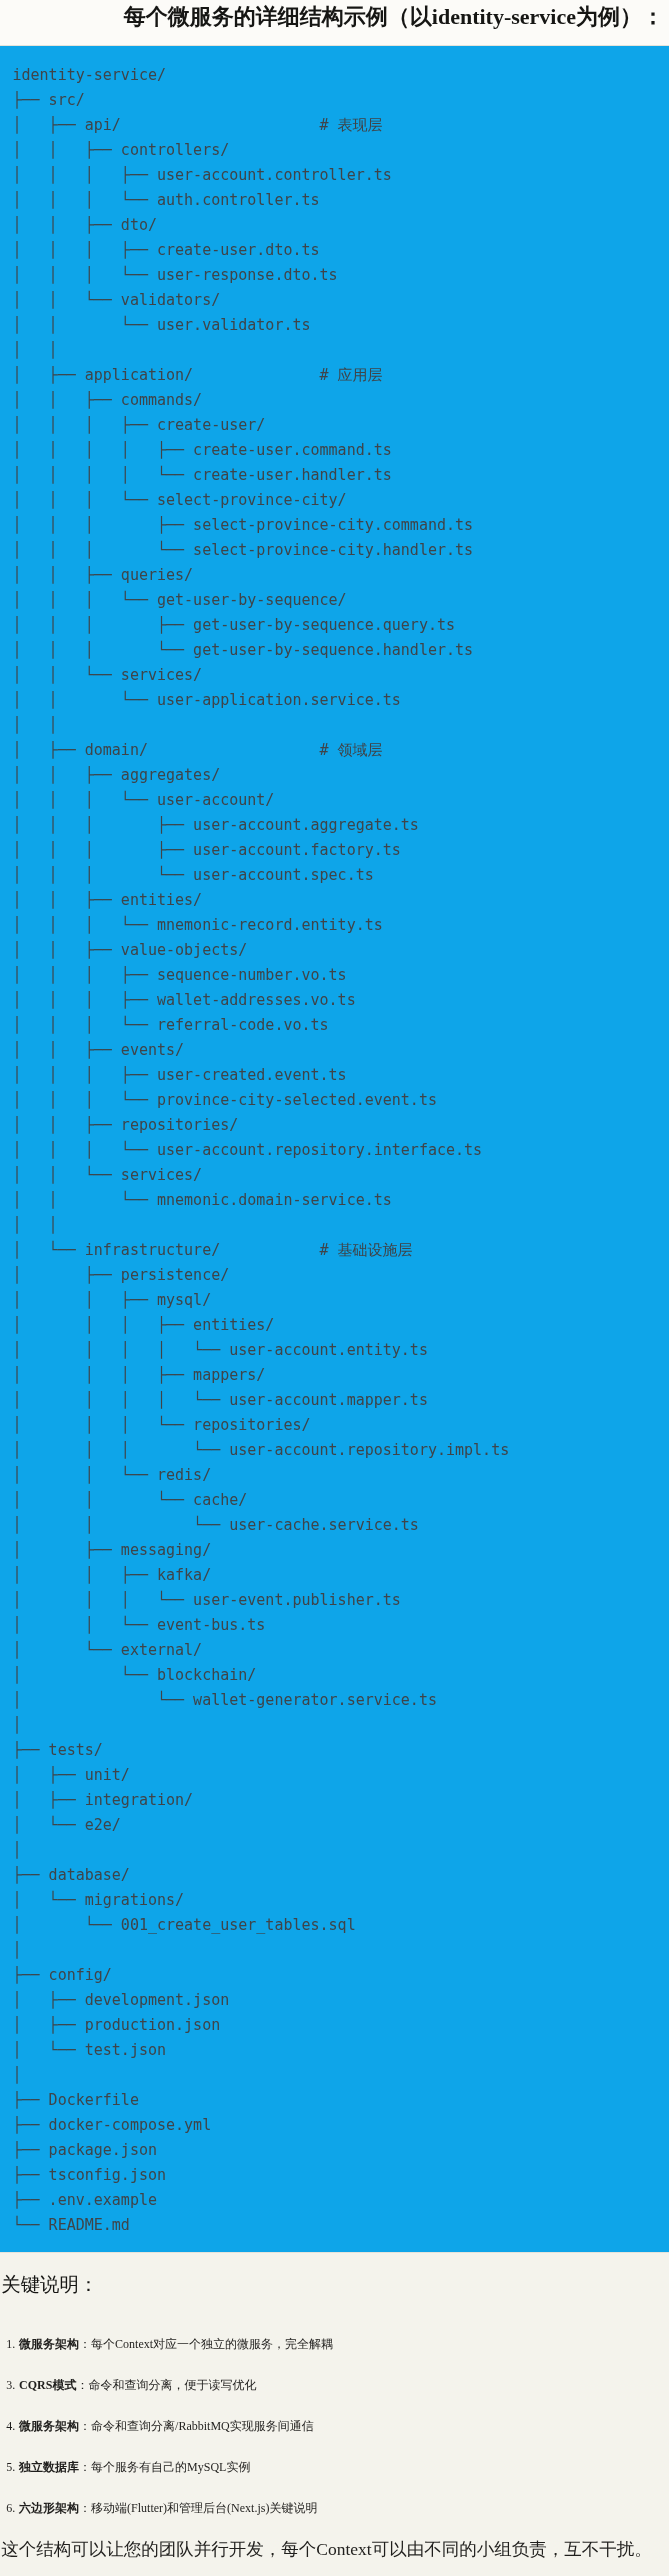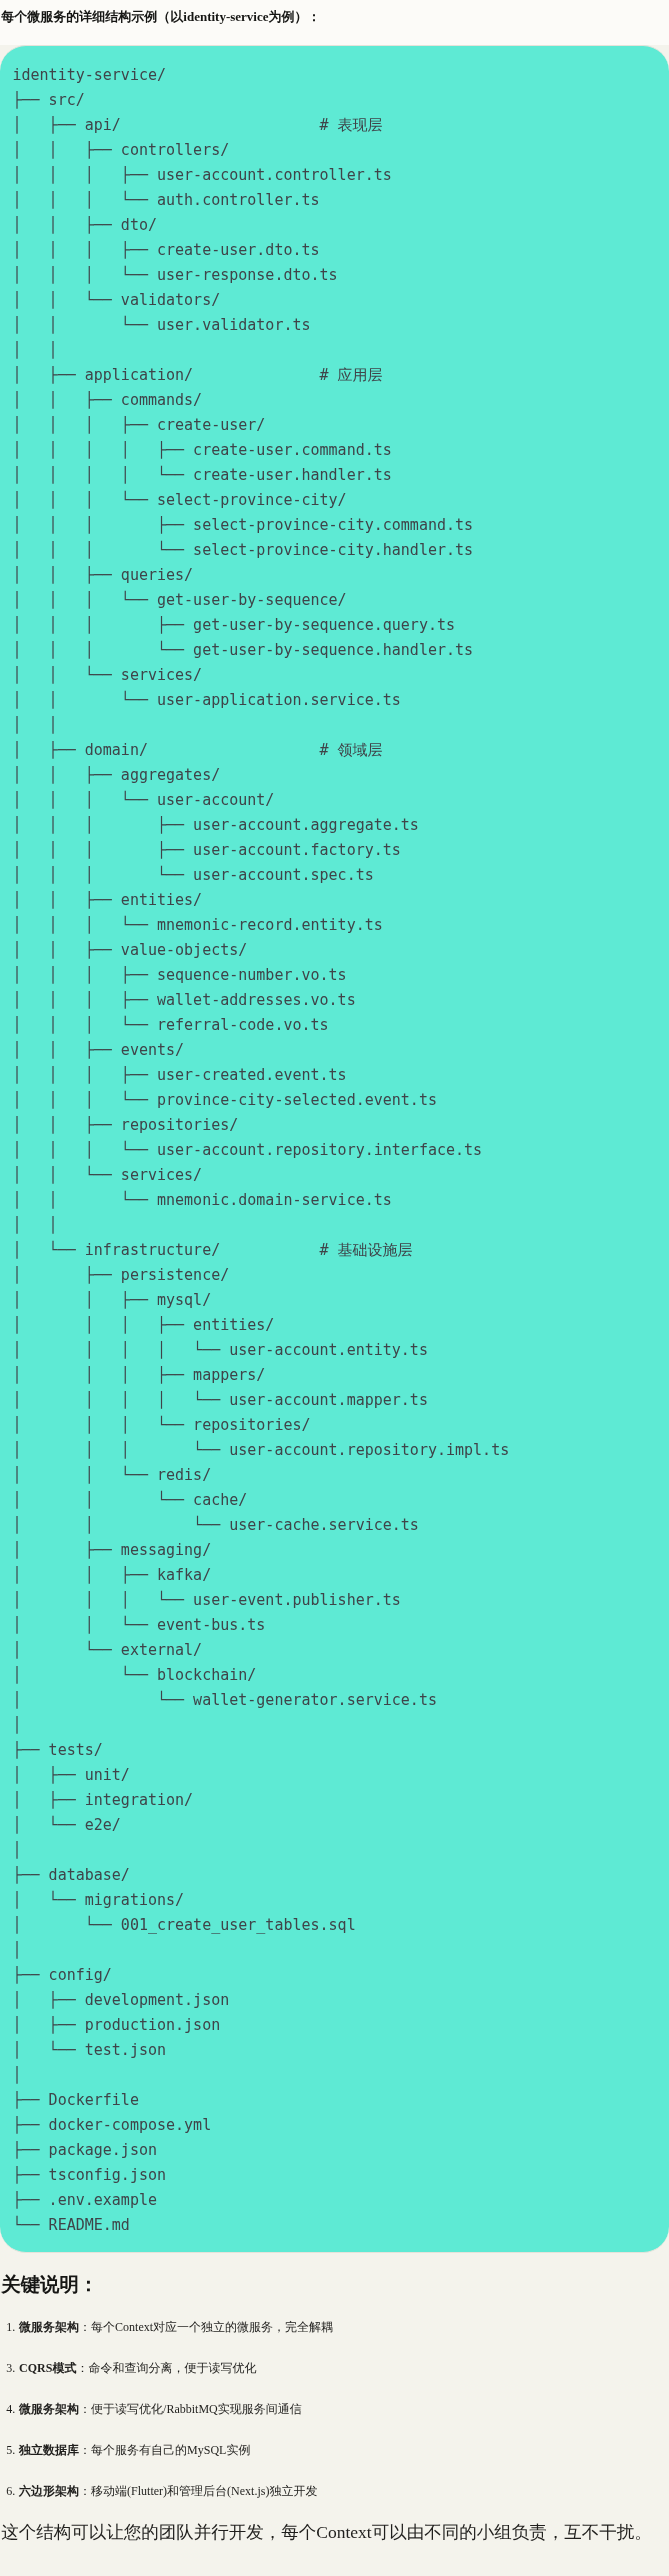--- a/index.html
+++ b/index.html
@@ -10,52 +10,52 @@
     color: #201f1d;
   }
   .page { width: 669px; }
 
   .top-area {
     background: #fcfbf8;
     padding: 3.8px 5px 0 1.3px;
   }
   h1.doc-title {
     margin: 0;
-    font-size: 13px;
+    font-size: 22px;
     line-height: 25px;
     font-weight: bold;
     color: #161614;
     padding-bottom: 16.3px;
+    text-align: right;
   }
 
   .code-block {
-    background: #5eead4;
+    background: #0ea5e9;
     border-top: 0.6px solid #e5e3da;
     border-bottom: 0.6px solid #e5e3da;
     padding: 17px 10px 13.8px 12.5px;
     overflow: hidden;
-    border-radius: 26px;
   }
   pre.tree {
     margin: 0;
     font-family: "DejaVu Sans Mono", monospace;
     font-size: 15px;
     line-height: 25px;
     color: #3f4449;
     white-space: pre;
   }
 
   .bottom-area {
     padding: 19px 5px 6.3px 1.3px;
   }
   h2.notes-heading {
-    margin: 0 0 21px 0;
+    margin: 0 0 38px 0;
     font-size: 19.4px;
     line-height: 25px;
-    font-weight: bold;
+    font-weight: normal;
     color: #161614;
   }
   .note-item {
     margin: 0 0 22px 5px;
     font-size: 12px;
     line-height: 19px;
   }
   .note-item .num { margin-right: 3.8px; }
   .note-item .term { font-weight: bold; }
   .closing-paragraph {
@@ -169,28 +169,28 @@
     <p class="note-item">
       <span class="num">1.</span><span class="term">微服务架构</span><span class="sep">：</span><span class="desc">每个Context对应一个独立的微服务，完全解耦</span>
     </p>
 
 
     <p class="note-item">
       <span class="num">3.</span><span class="term">CQRS模式</span><span class="sep">：</span><span class="desc">命令和查询分离，便于读写优化</span>
     </p>
 
     <p class="note-item">
-      <span class="num">4.</span><span class="term">微服务架构</span><span class="sep">：</span><span class="desc">便于读写优化/RabbitMQ实现服务间通信</span>
+      <span class="num">4.</span><span class="term">微服务架构</span><span class="sep">：</span><span class="desc">命令和查询分离/RabbitMQ实现服务间通信</span>
     </p>
 
     <p class="note-item">
       <span class="num">5.</span><span class="term">独立数据库</span><span class="sep">：</span><span class="desc">每个服务有自己的MySQL实例</span>
     </p>
 
     <p class="note-item">
-      <span class="num">6.</span><span class="term">六边形架构</span><span class="sep">：</span><span class="desc">移动端(Flutter)和管理后台(Next.js)独立开发</span>
+      <span class="num">6.</span><span class="term">六边形架构</span><span class="sep">：</span><span class="desc">移动端(Flutter)和管理后台(Next.js)关键说明</span>
     </p>
 
     <p class="closing-paragraph">这个结构可以让您的团队并行开发，每个Context可以由不同的小组负责，互不干扰。</p>
   </div>
 
 </div>
 
 
 </body></html>

